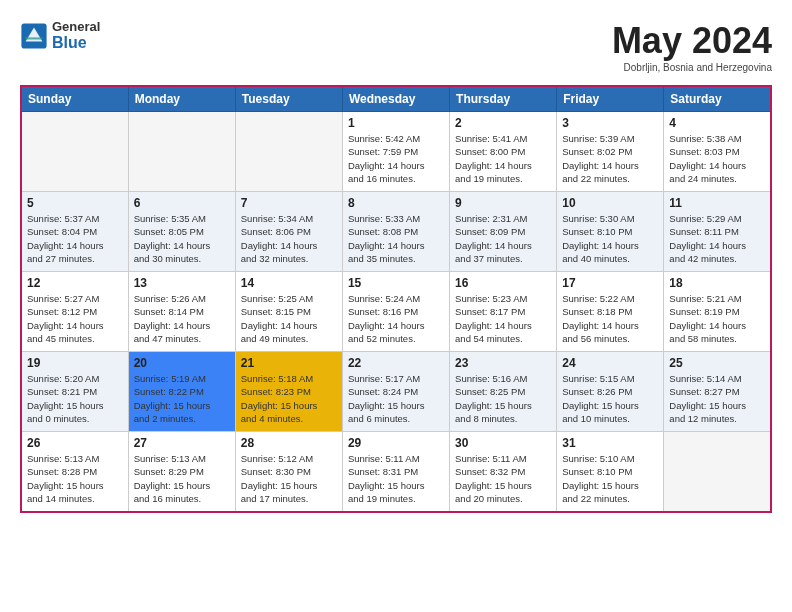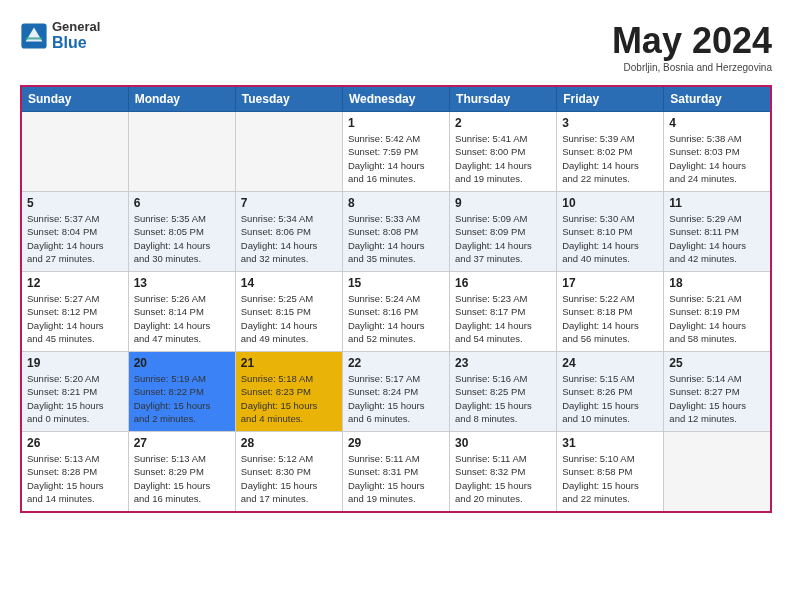--- a/index.html
+++ b/index.html
@@ -181,21 +181,21 @@
         </td>
         <td style="background: rgb(237, 242, 249);">
           <span class="day-num">8</span>
           <div class="day-info" style="white-space: pre-line;">Sunrise: 5:33 AM
 Sunset: 8:08 PM
 Daylight: 14 hours
 and 35 minutes.</div>
         </td>
         <td style="background: rgb(237, 242, 249);">
           <span class="day-num">9</span>
-          <div class="day-info" style="white-space: pre-line;">Sunrise: 5:09 AM
+          <div class="day-info" style="white-space: pre-line;">Sunrise: 2:31 AM
 Sunset: 8:09 PM
 Daylight: 14 hours
 and 37 minutes.</div>
         </td>
         <td style="background: rgb(237, 242, 249);">
           <span class="day-num">10</span>
           <div class="day-info" style="white-space: pre-line;">Sunrise: 5:30 AM
 Sunset: 8:10 PM
 Daylight: 14 hours
 and 40 minutes.</div>
@@ -342,20 +342,20 @@
         <td>
           <span class="day-num">30</span>
           <div class="day-info" style="white-space: pre-line;">Sunrise: 5:11 AM
 Sunset: 8:32 PM
 Daylight: 15 hours
 and 20 minutes.</div>
         </td>
         <td>
           <span class="day-num">31</span>
           <div class="day-info" style="white-space: pre-line;">Sunrise: 5:10 AM
-Sunset: 8:58 PM
+Sunset: 8:10 PM
 Daylight: 15 hours
 and 22 minutes.</div>
         </td>
         <td class="empty"></td>
       </tr>
     </tbody>
 </table>
 
 </body></html>

